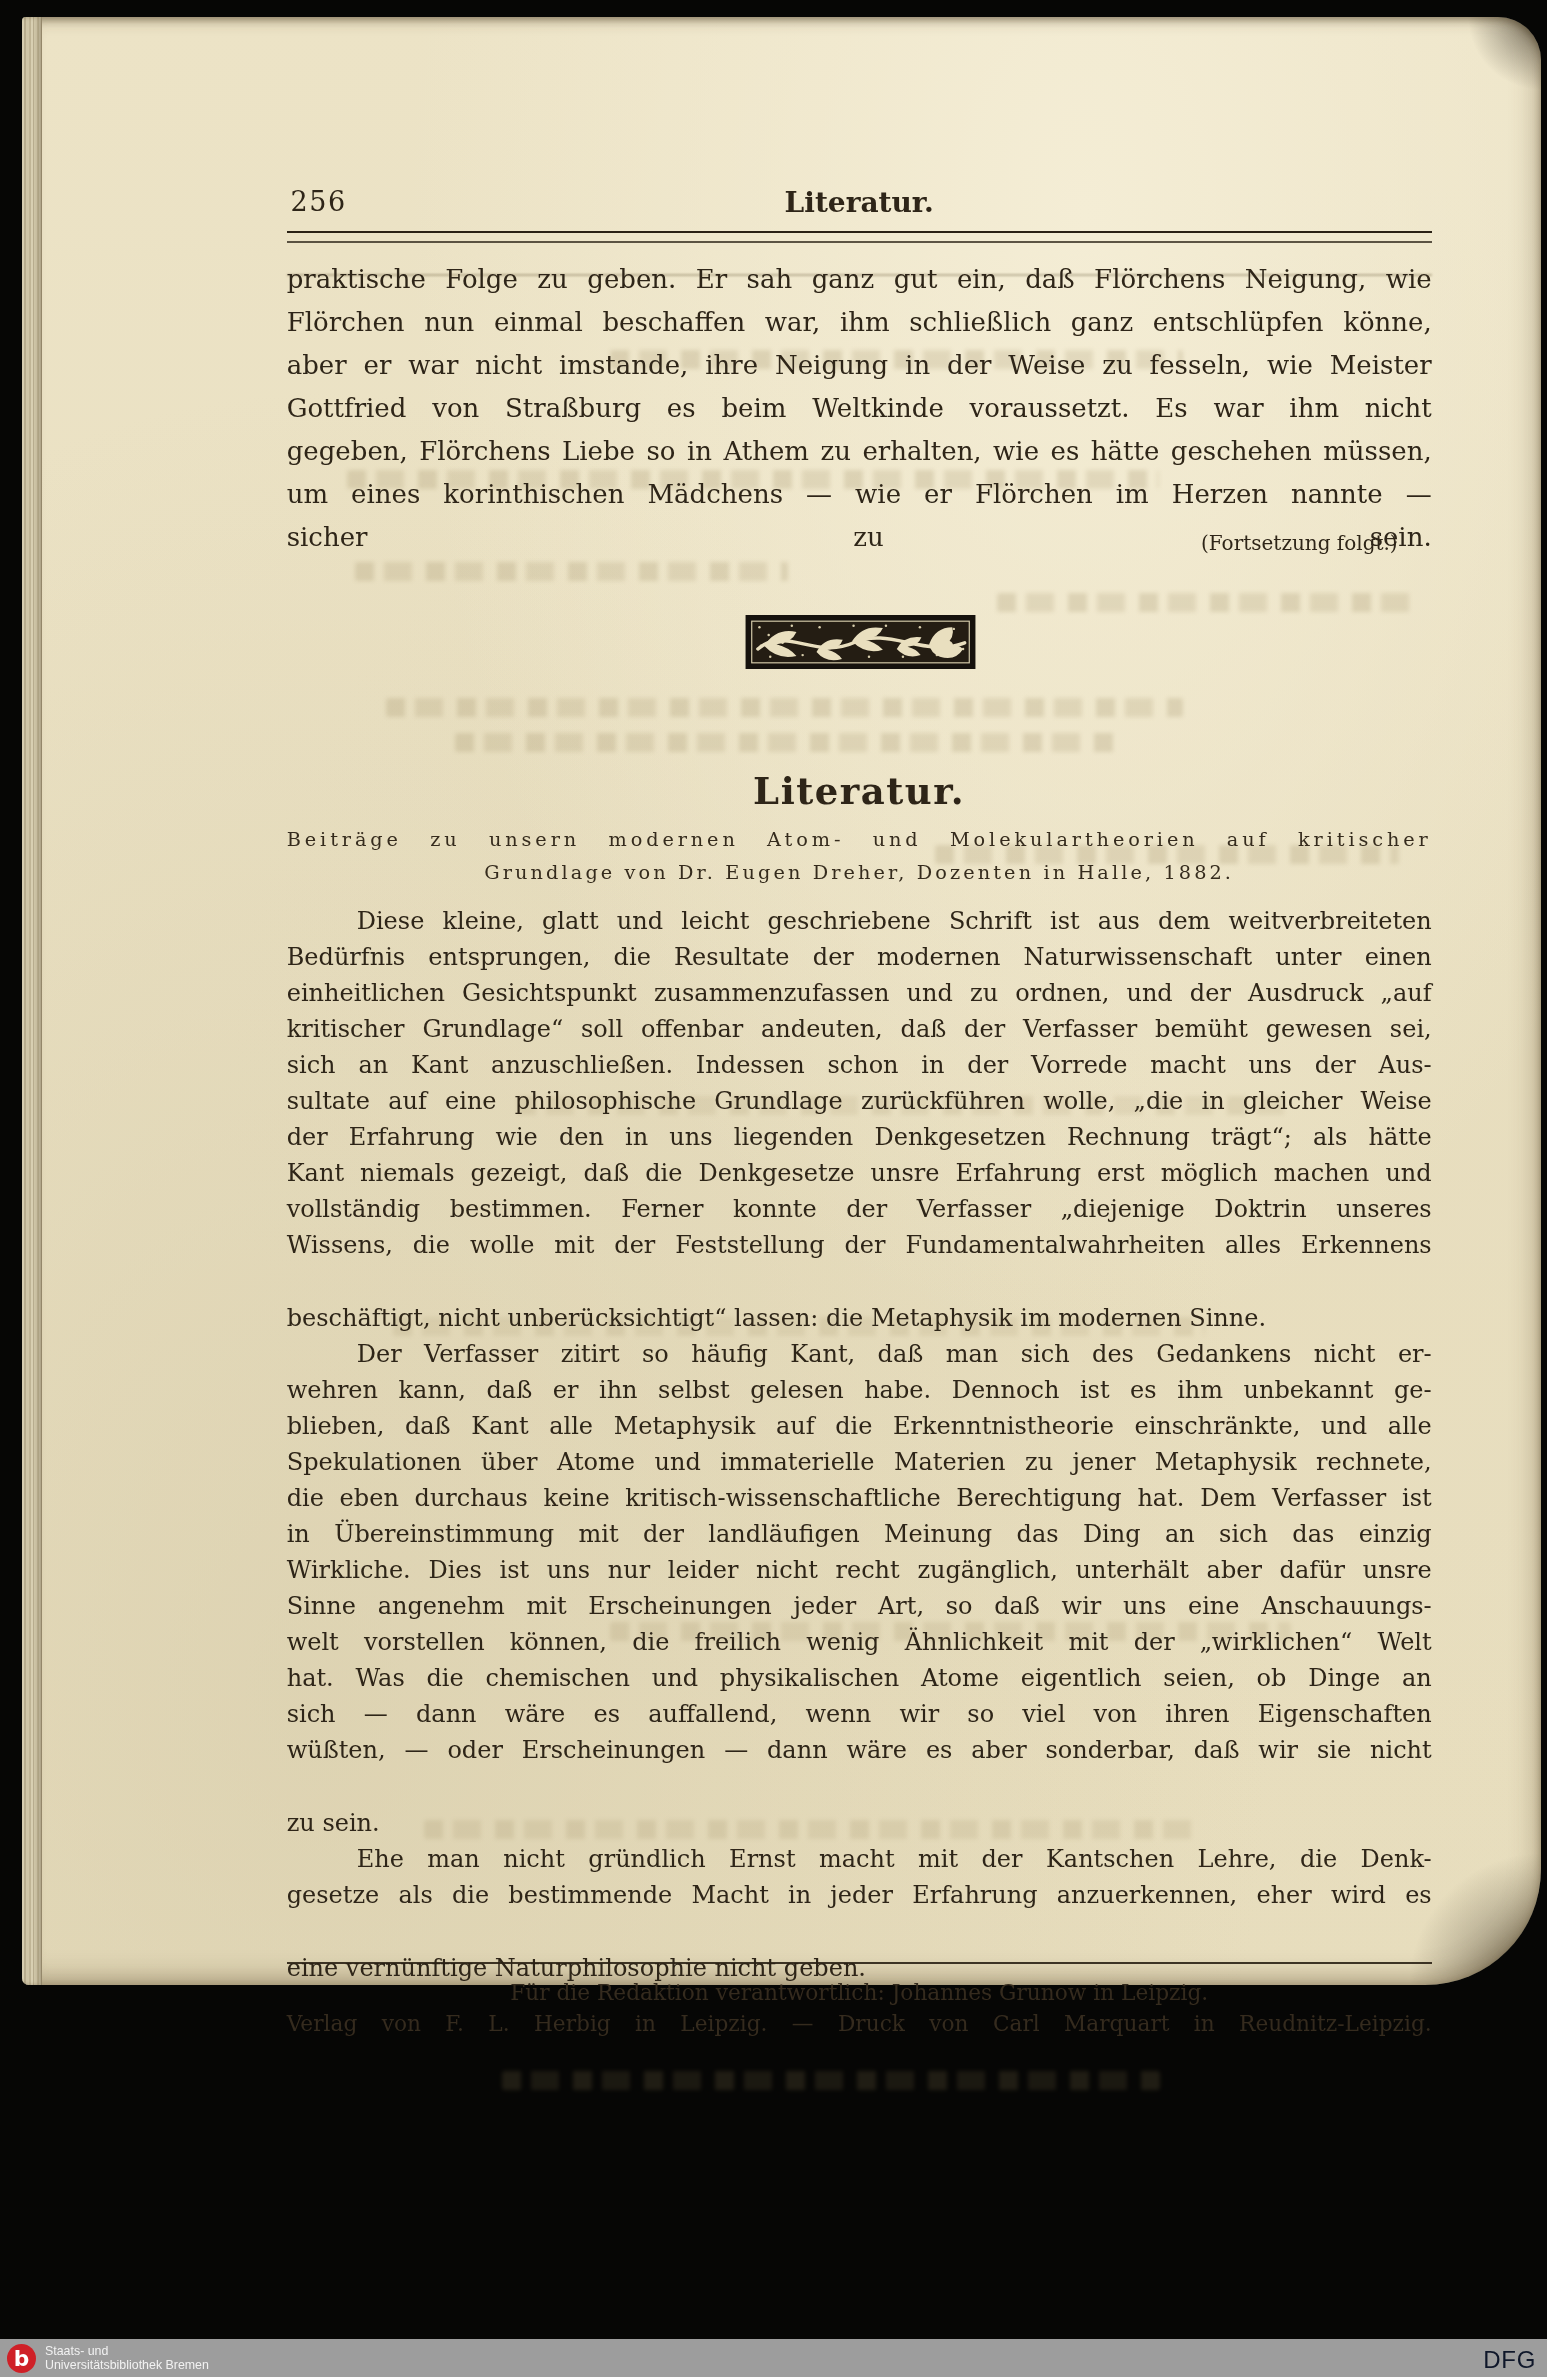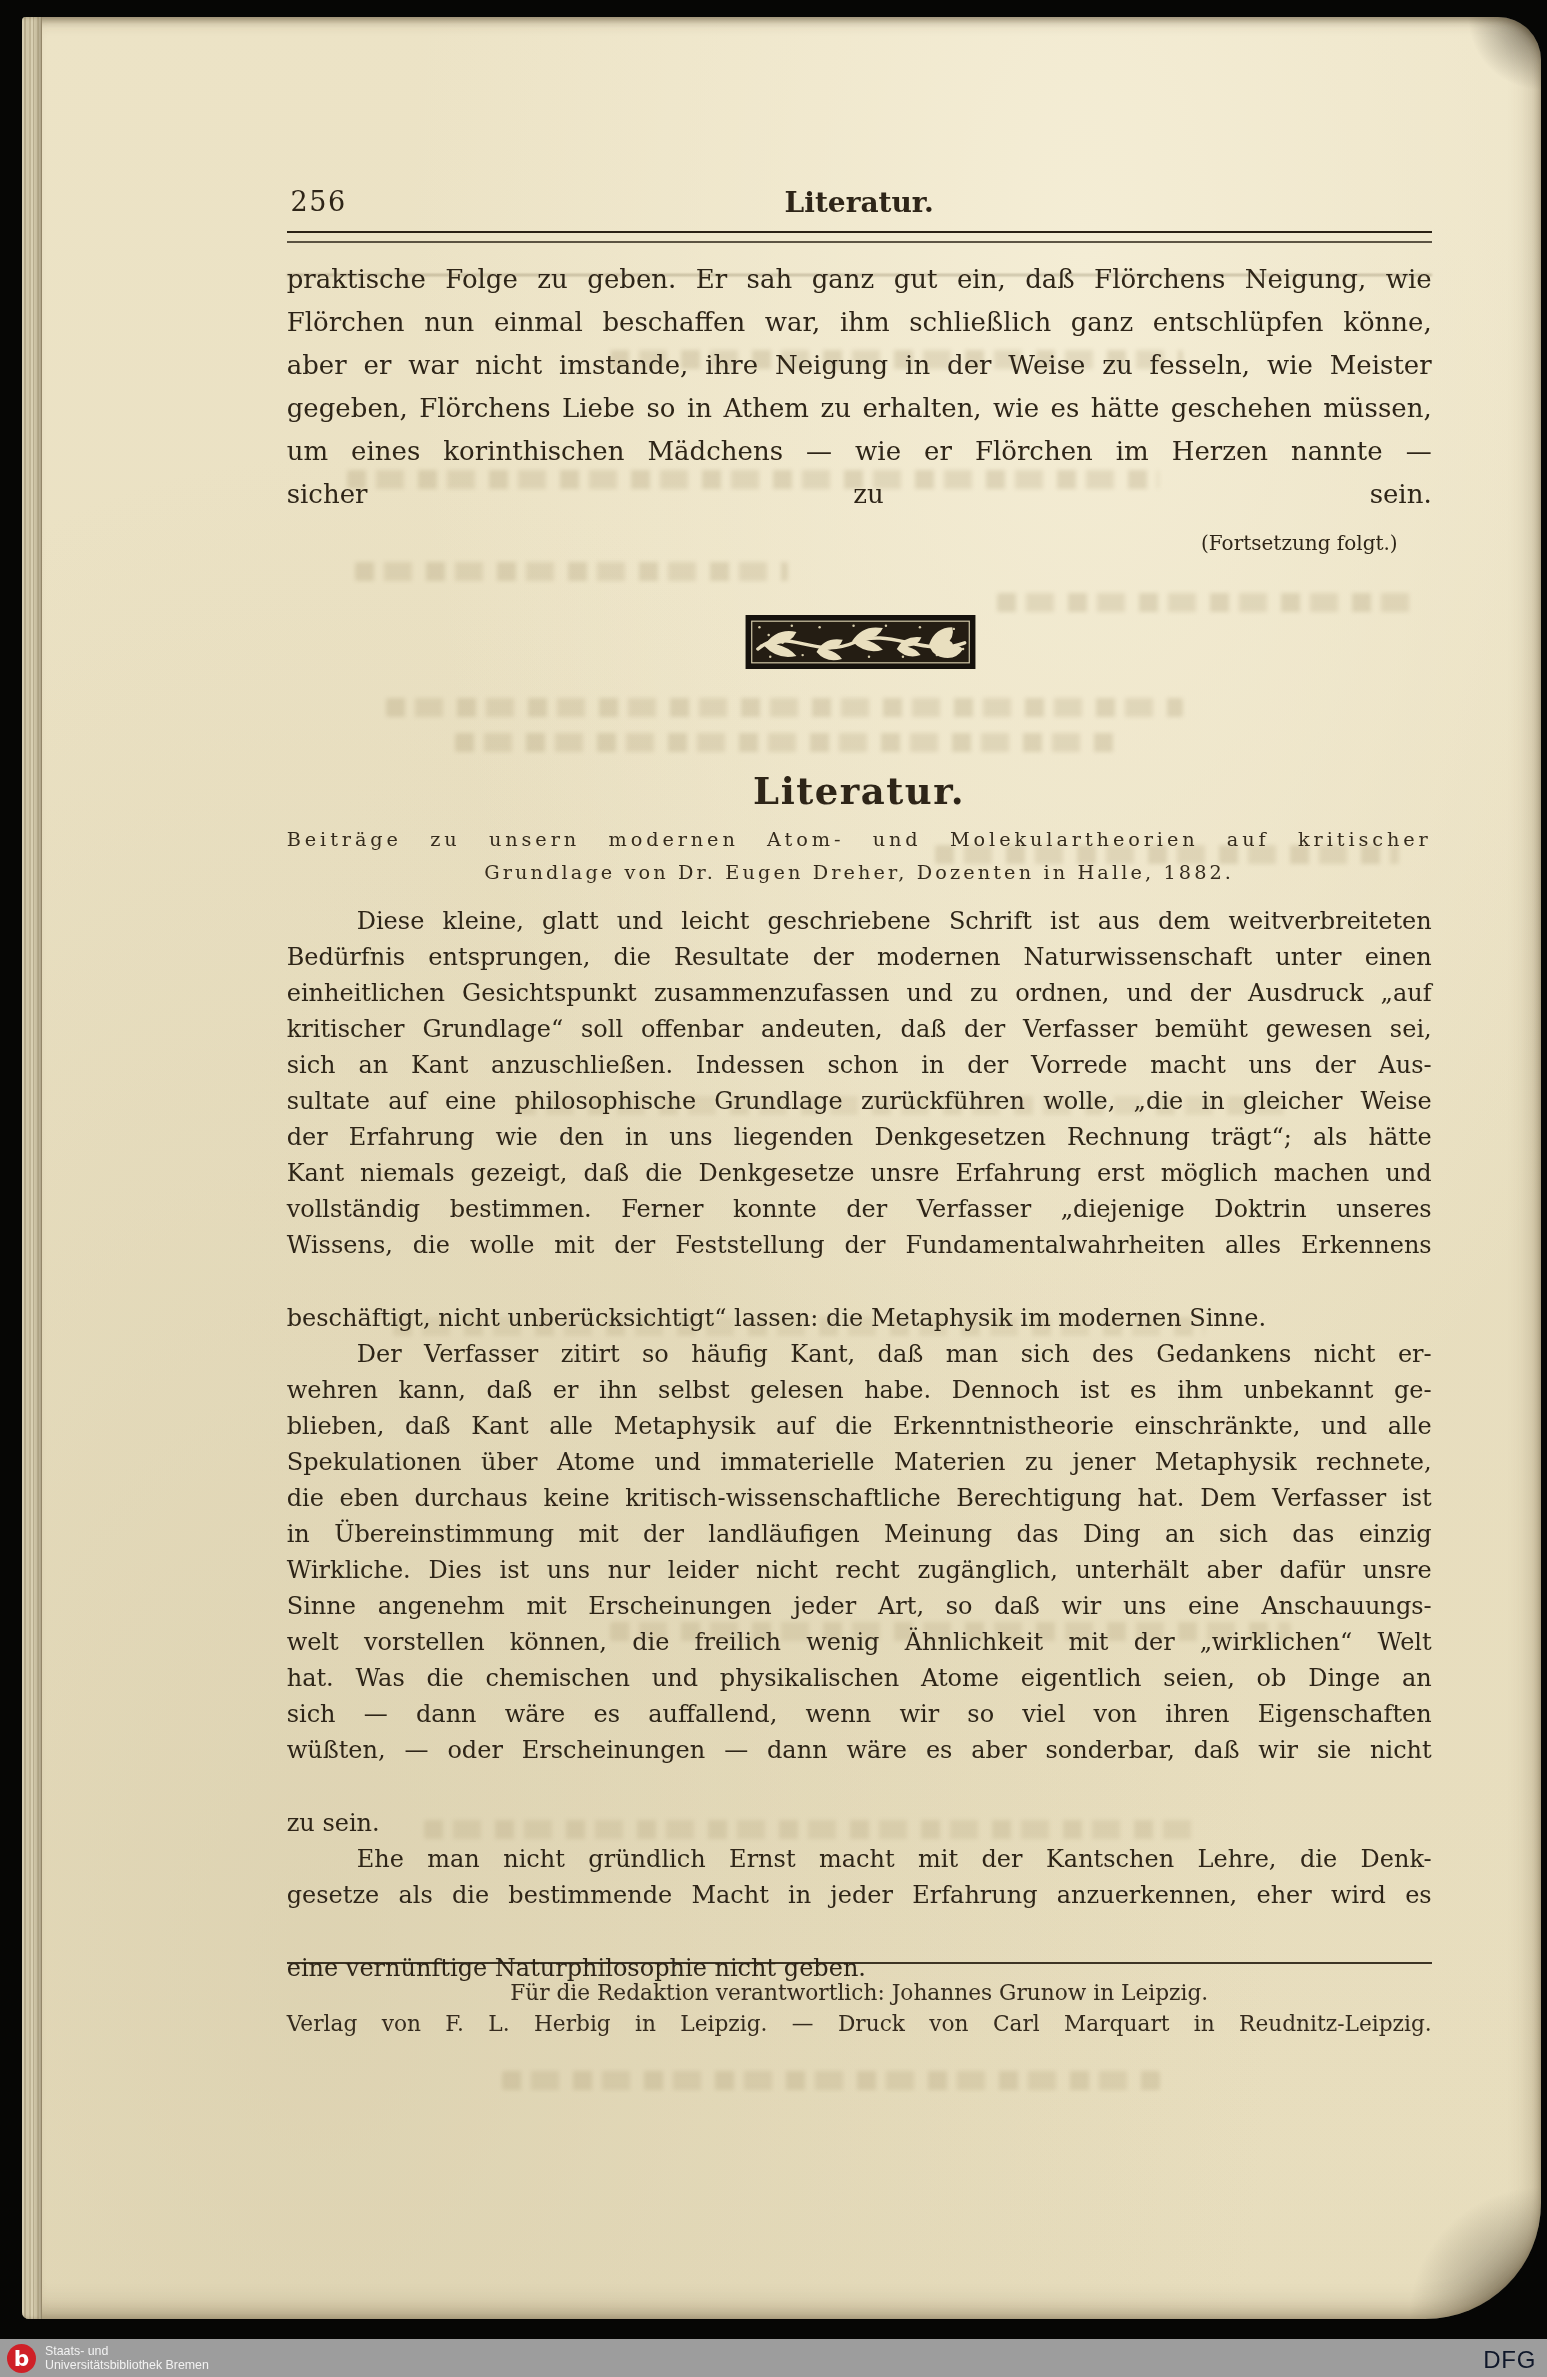--- a/index.html
+++ b/index.html
@@ -1,20 +1,20 @@
 <!DOCTYPE html>
 <html style="font-size:12.4px"><head>
 <meta charset="utf-8">
 <style>
   html,body{margin:0;padding:0;background:#060605;}
   body{width:1547px;height:2377px;position:relative;overflow:hidden;
        font-family:"DejaVu Serif", serif;}
 
   
-  .page{position:absolute;left:21.7px;top:17px;width:1519px;height:2302px;
+  .page{position:absolute;left:21.7px;top:17px;width:1519px;height:1968px;
     background:
       radial-gradient(circle at 100% 0%, rgba(20,14,6,.55), rgba(20,14,6,0) 73px),
       radial-gradient(circle at 100% 100%, rgba(25,18,8,.5), rgba(25,18,8,0) 132px),
       radial-gradient(ellipse at 70% 10%, #f4edd5 0%, rgba(244,237,213,0) 45%),
       radial-gradient(ellipse at 20% 85%, rgba(213,202,168,.55) 0%, rgba(213,202,168,0) 55%),
       radial-gradient(ellipse at 88% 55%, rgba(230,220,188,.6), rgba(230,220,188,0) 60%),
       linear-gradient(#ece3c6,#e7ddbd);
     border-radius:3.9px 43px 116px 7px;
     box-shadow: inset 0 3.1px 7.7px rgba(60,45,20,.40),
                 inset -6.2px -7.7px 26px rgba(80,60,30,.30),
@@ -93,20 +93,21 @@
     <span class="running-head">Literatur.</span>
   </div>
   <div class="rule rule-a"></div>
   <div class="rule rule-b"></div>
   <div class="rule ghost-rule"></div>
 
   <div class="col article">
       <div class="tline">praktische Folge zu geben.  Er sah ganz gut ein, daß Flörchens Neigung, wie</div>
       <div class="tline">Flörchen nun einmal beschaffen war, ihm schließlich ganz entschlüpfen könne,</div>
       <div class="tline">aber er war nicht imstande, ihre Neigung in der Weise zu fesseln, wie Meister</div>
+      <div class="tline">Gottfried von Straßburg es beim Weltkinde voraussetzt.  Es war ihm nicht</div>
       <div class="tline">gegeben, Flörchens Liebe so in Athem zu erhalten, wie es hätte geschehen müssen,</div>
       <div class="tline">um eines korinthischen Mädchens — wie er Flörchen im Herzen nannte —</div>
       <div class="tline">sicher zu sein.</div>
     </div>
   <div class="col cont-note">(Fortsetzung folgt.)</div>
 
   <div class="ornament">
     <svg viewBox="0 0 298 70" width="231" height="54">
       <rect x="0" y="0" width="298" height="70" fill="#16120d"></rect>
       <rect x="8" y="8" width="282" height="54" fill="#241d13"></rect>

